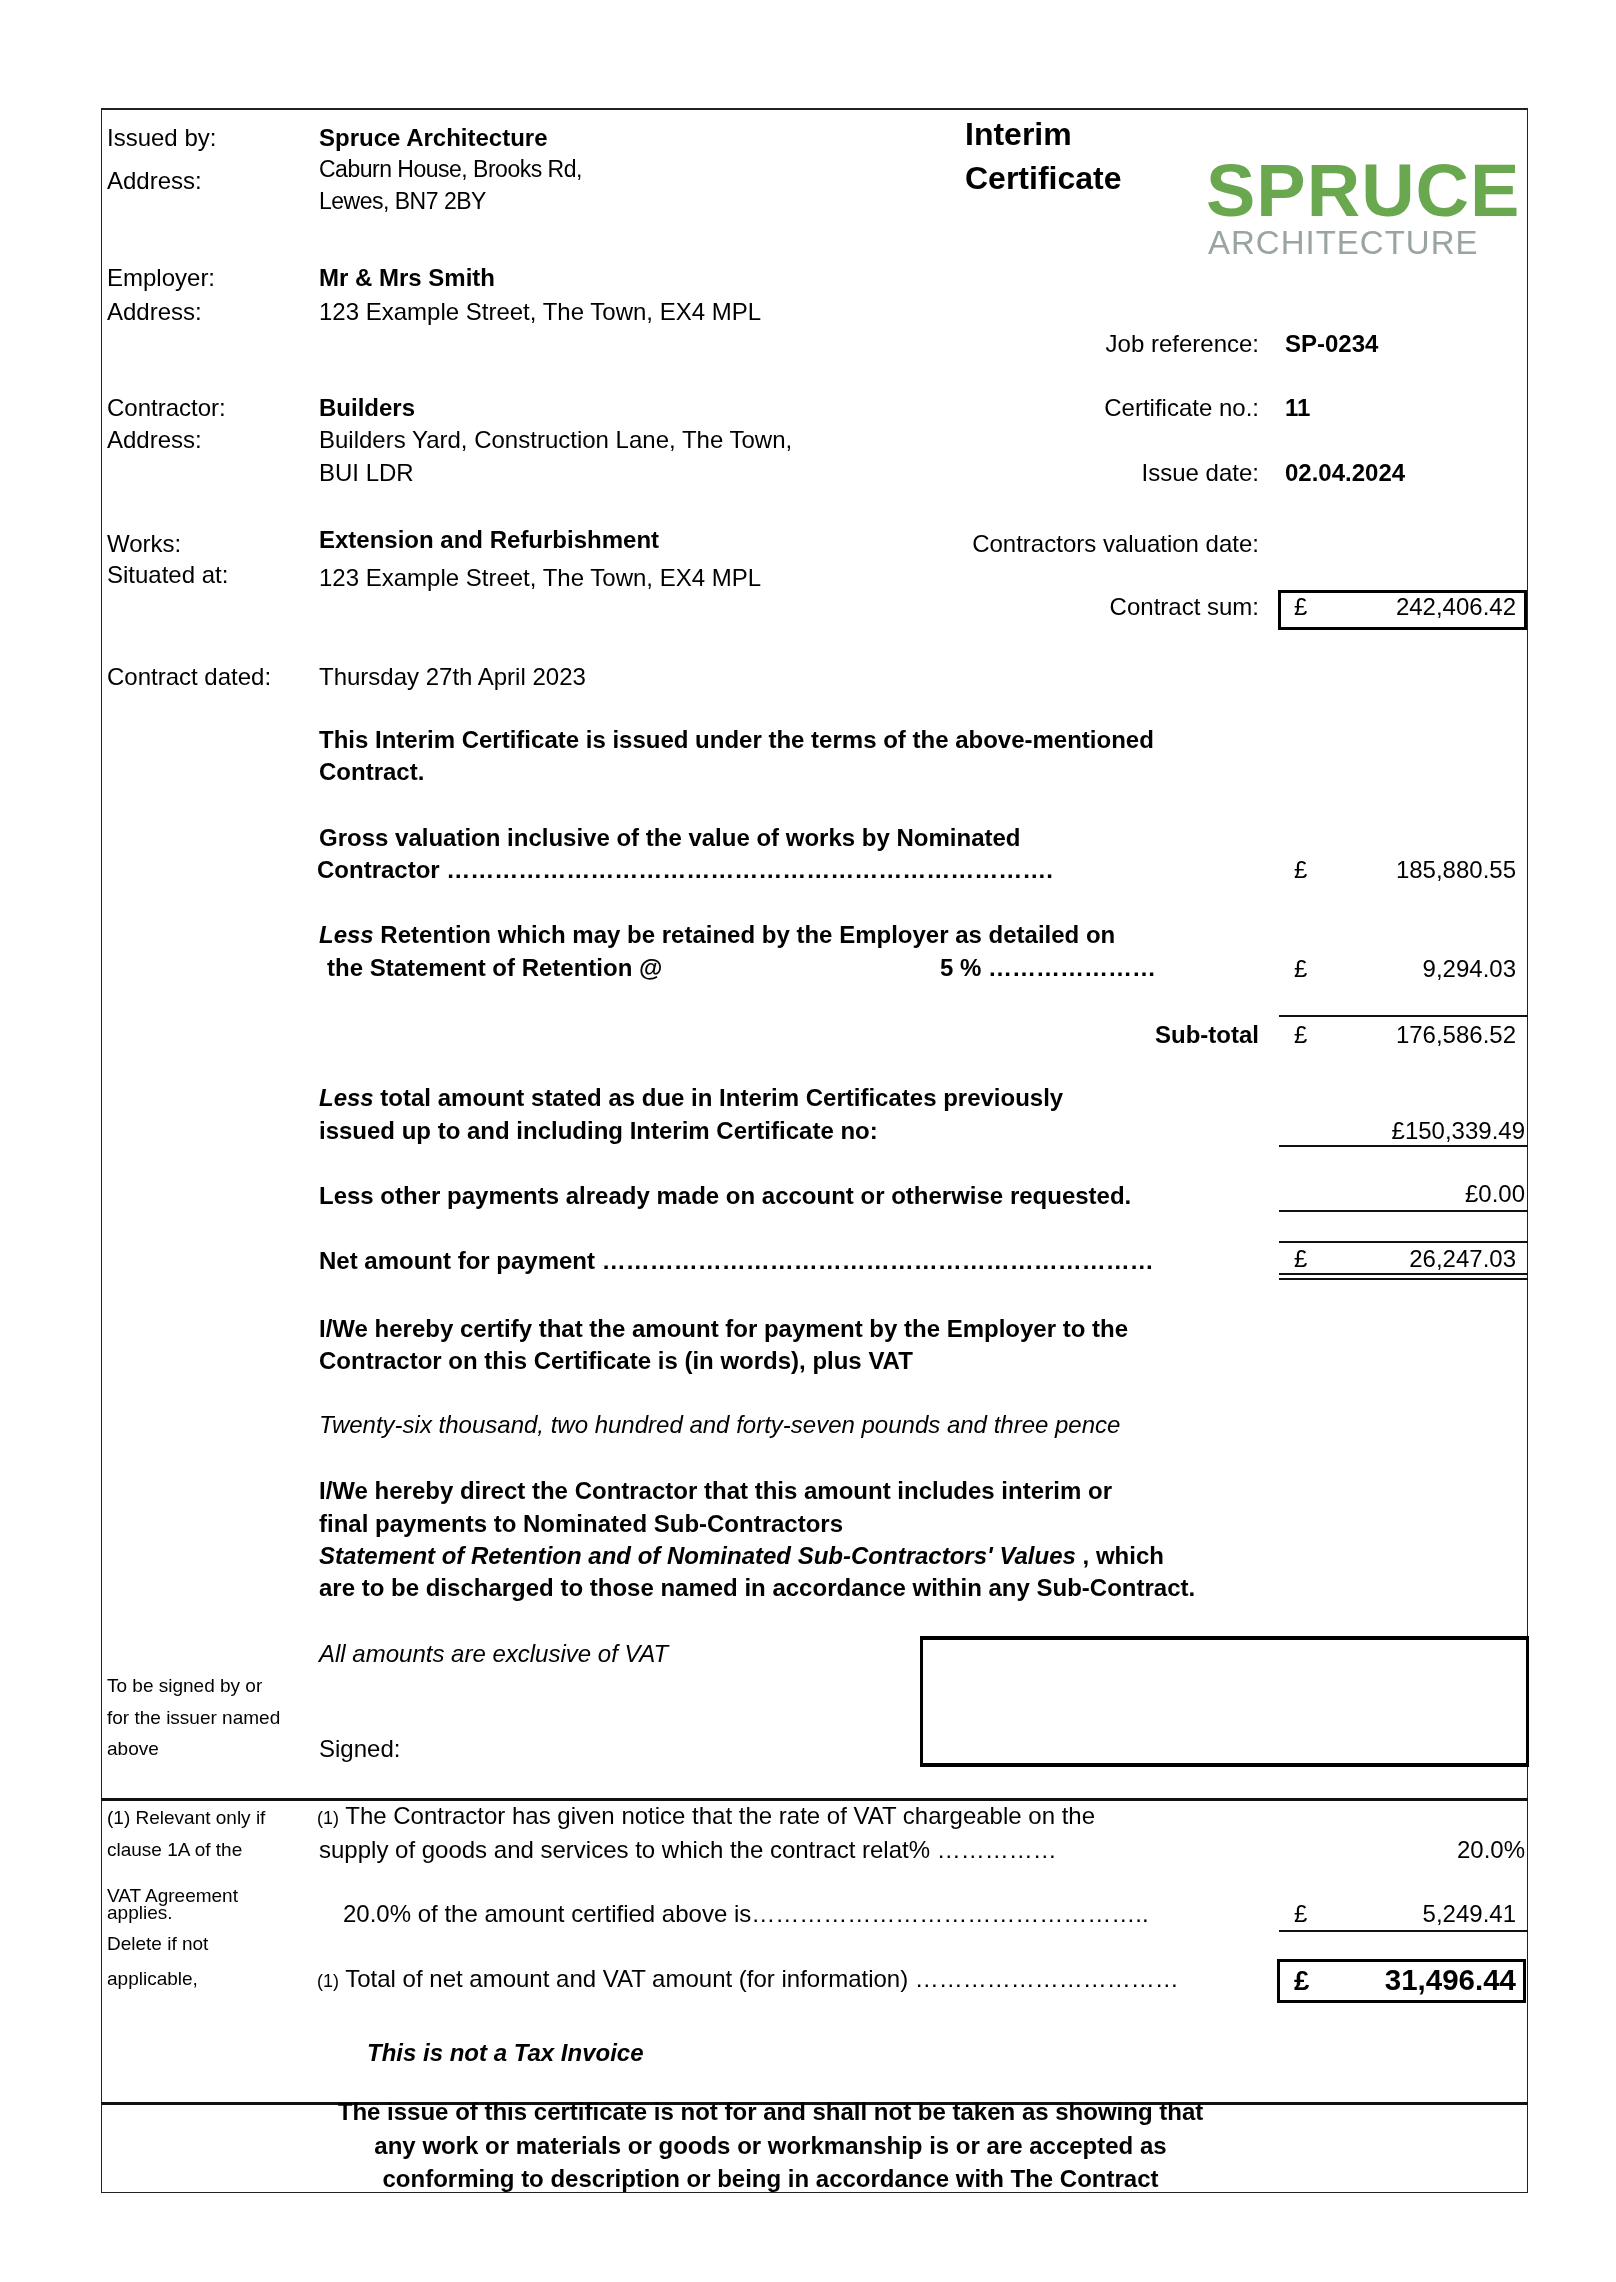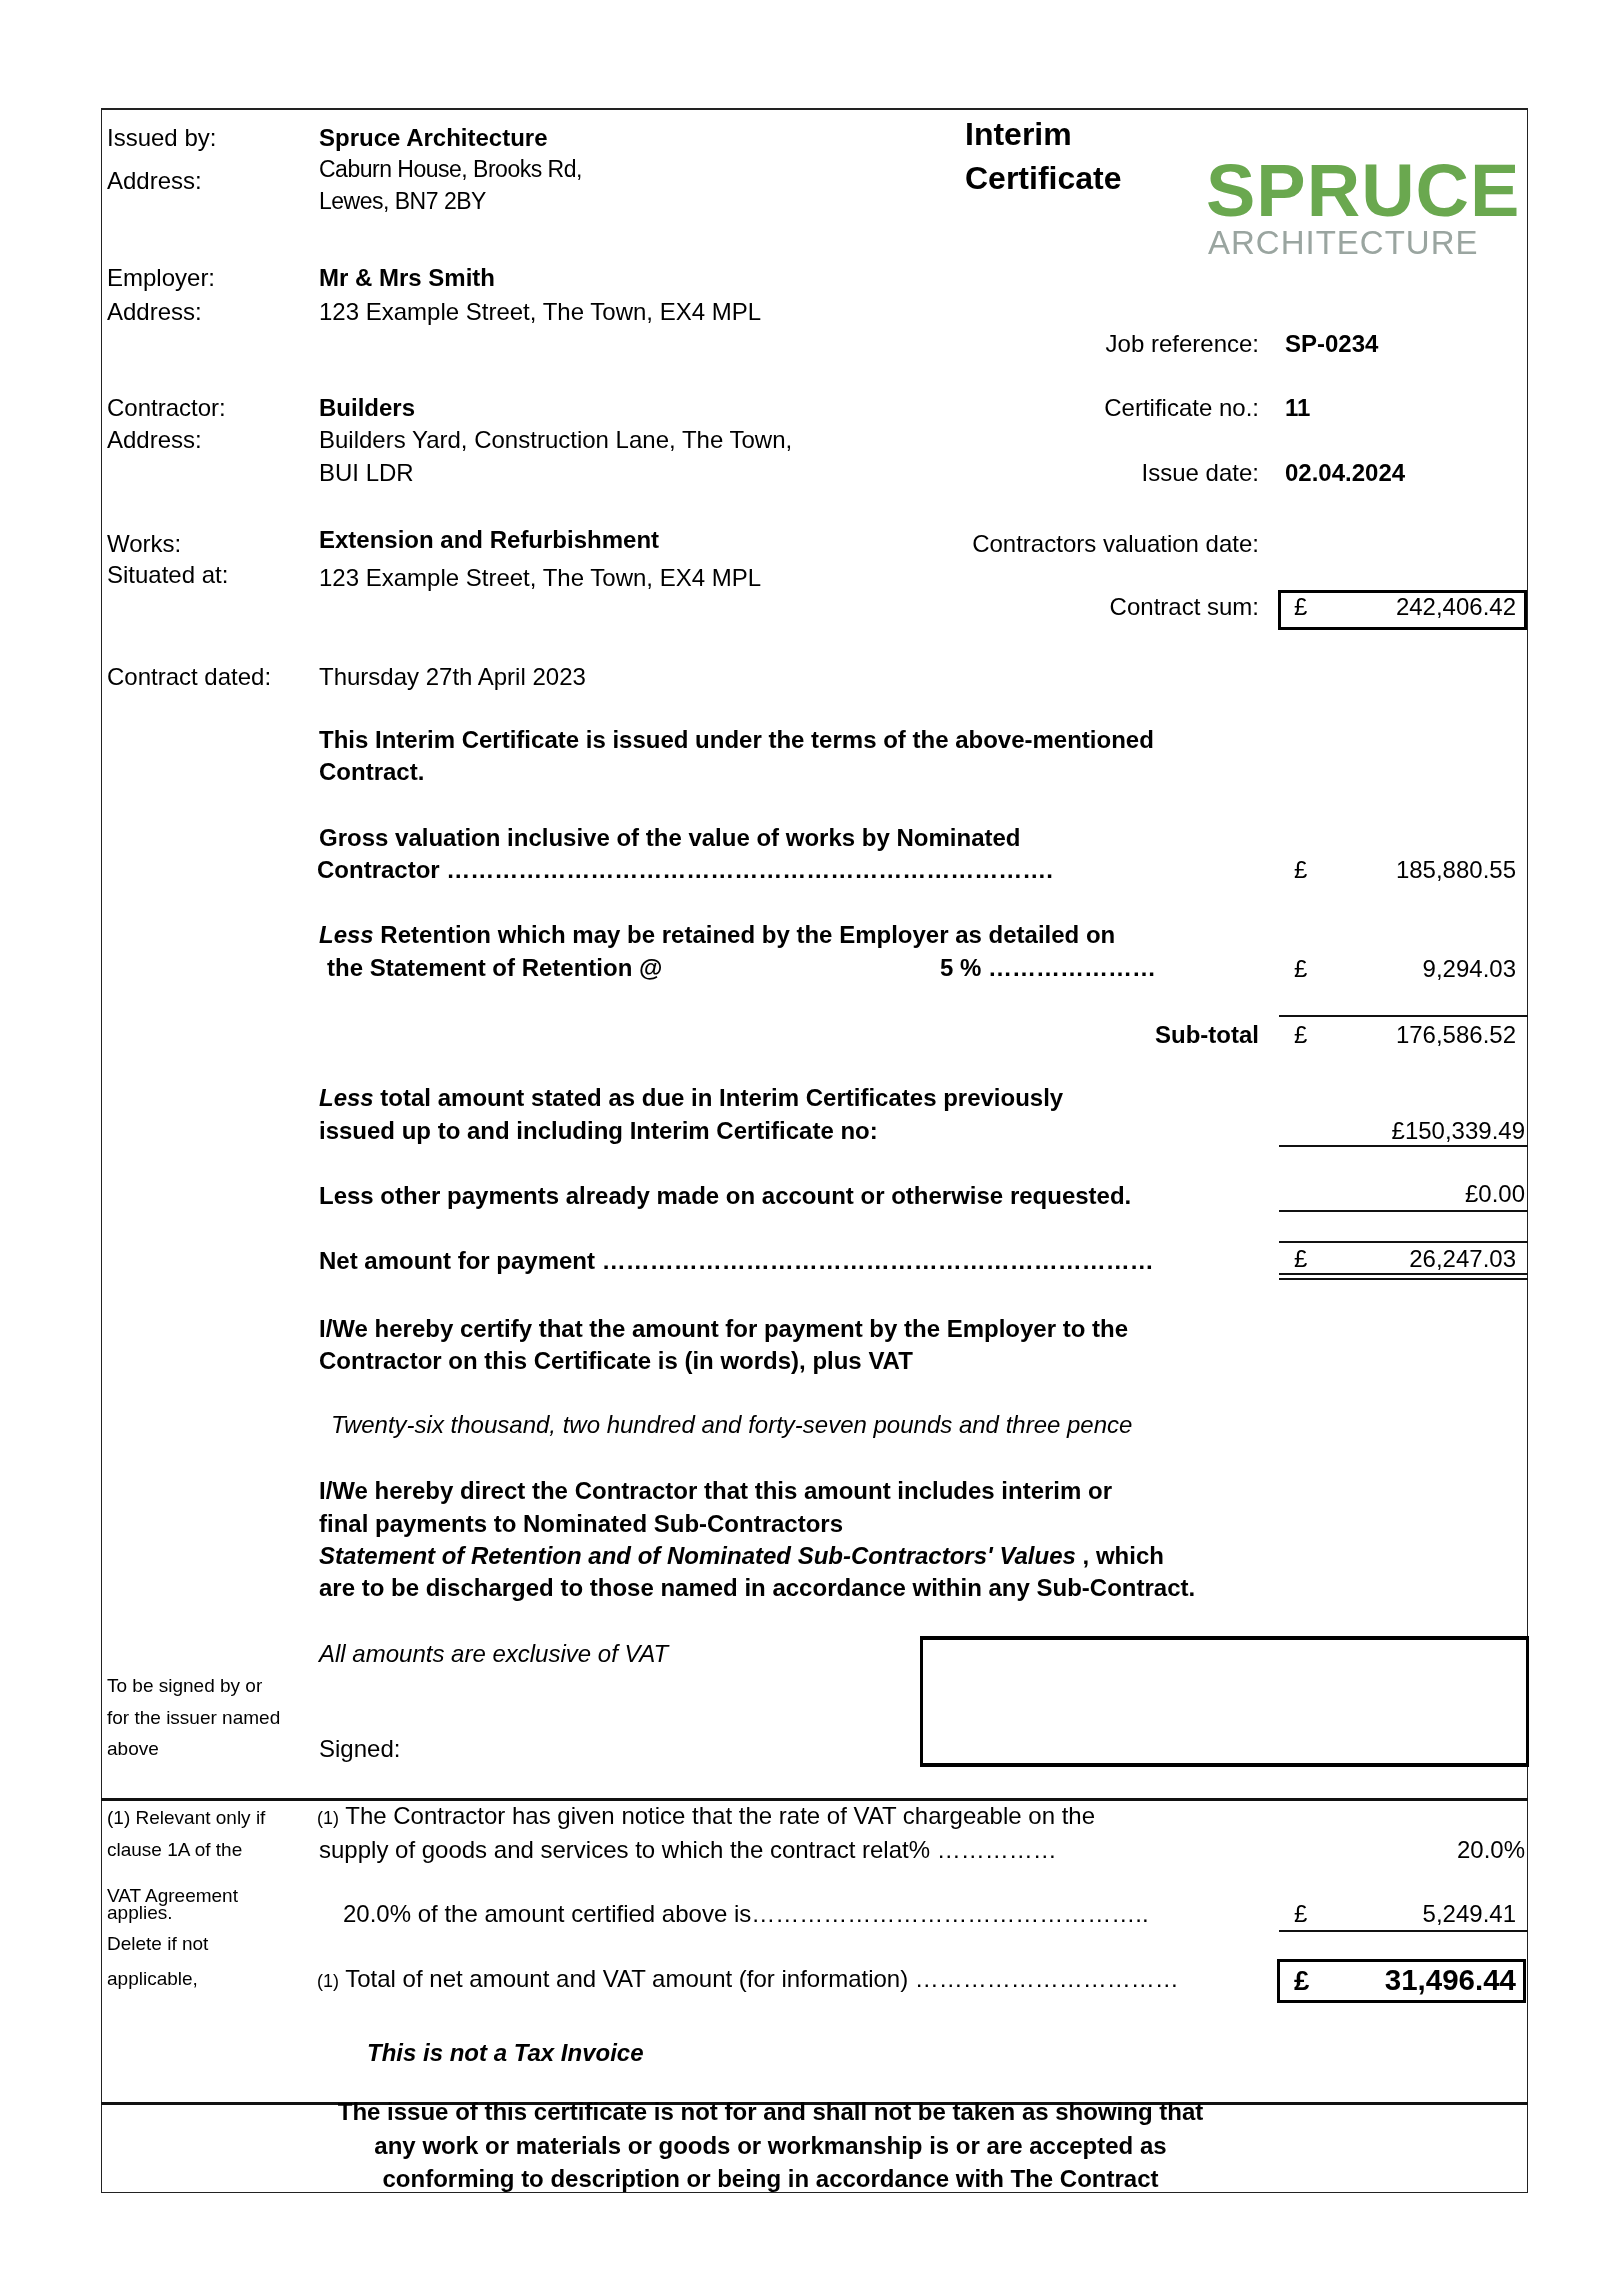--- a/index.html
+++ b/index.html
@@ -103,21 +103,21 @@
 
 <div class="hline" style="left:1279px;top:1241px;width:249px;"></div>
 <div class="abs para" style="left:319px;top:1245px;">Net amount for payment ……………………………………………………………</div>
 <div class="abs pound" style="left:1294px;top:1245px;">£</div>
 <div class="abs amt" style="left:1297px;top:1245px;">26,247.03</div>
 <div class="hline" style="left:1279px;top:1273px;width:249px;"></div>
 <div class="hline" style="left:1279px;top:1278px;width:249px;"></div>
 
 <div class="abs para" style="left:319px;top:1313px;">I/We hereby certify that the amount for payment by the Employer to the</div>
 <div class="abs para" style="left:319px;top:1345px;">Contractor on this Certificate is (in words), plus VAT</div>
-<div class="abs val i" style="left:319px;top:1411px;margin-left:12px;">Twenty-six thousand, two hundred and forty-seven pounds and three pence</div>
+<div class="abs val i" style="left:319px;top:1411px;">Twenty-six thousand, two hundred and forty-seven pounds and three pence</div>
 
 <div class="abs para" style="left:319px;top:1475px;">I/We hereby direct the Contractor that this amount includes interim or</div>
 <div class="abs para" style="left:319px;top:1508px;">final payments to Nominated Sub-Contractors</div>
 <div class="abs para" style="left:319px;top:1540px;"><span class="i">Statement of Retention and of Nominated Sub-Contractors' Values</span><span> , which</span></div>
 <div class="abs para" style="left:319px;top:1572px;width:1046px;">are to be discharged to those named in accordance within any Sub-Contract.</div>
 
 <div class="abs val i" style="left:319px;top:1640px;">All amounts are exclusive of VAT</div>
 
 <div class="abs small" style="left:107px;top:1670px;">To be signed by or</div>
 <div class="abs small" style="left:107px;top:1702px;">for the issuer named</div>

